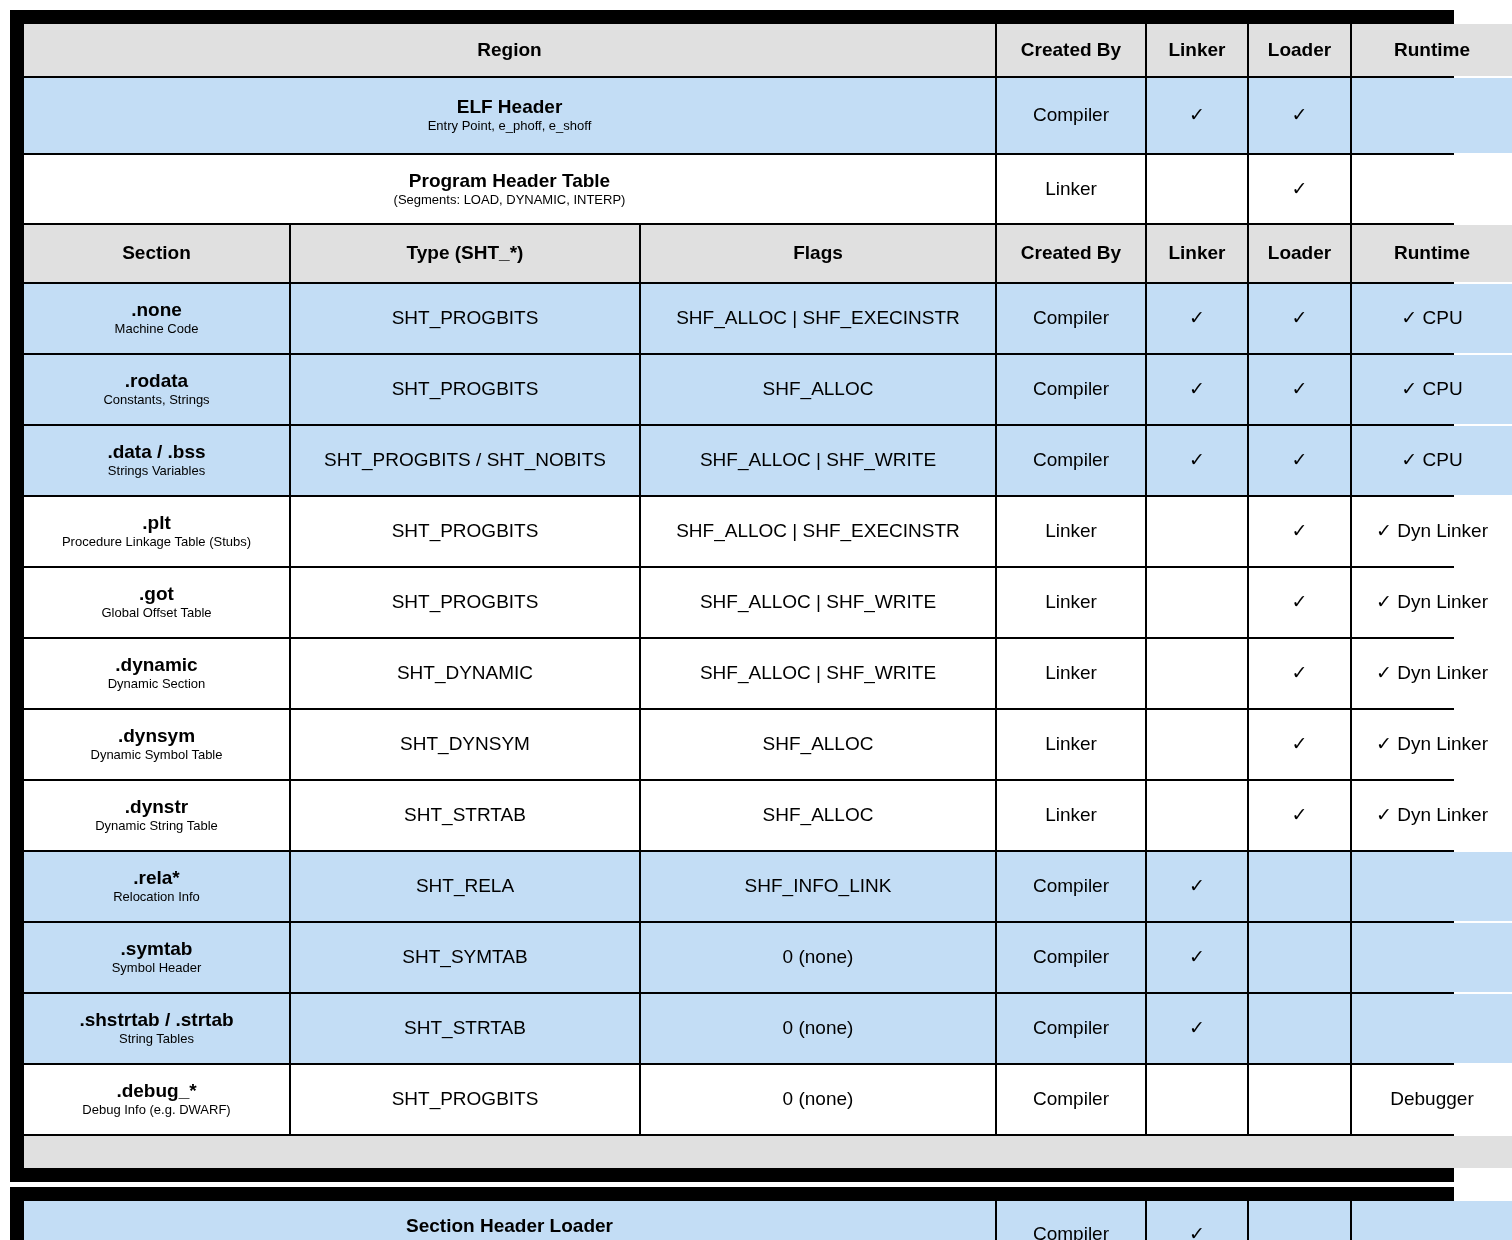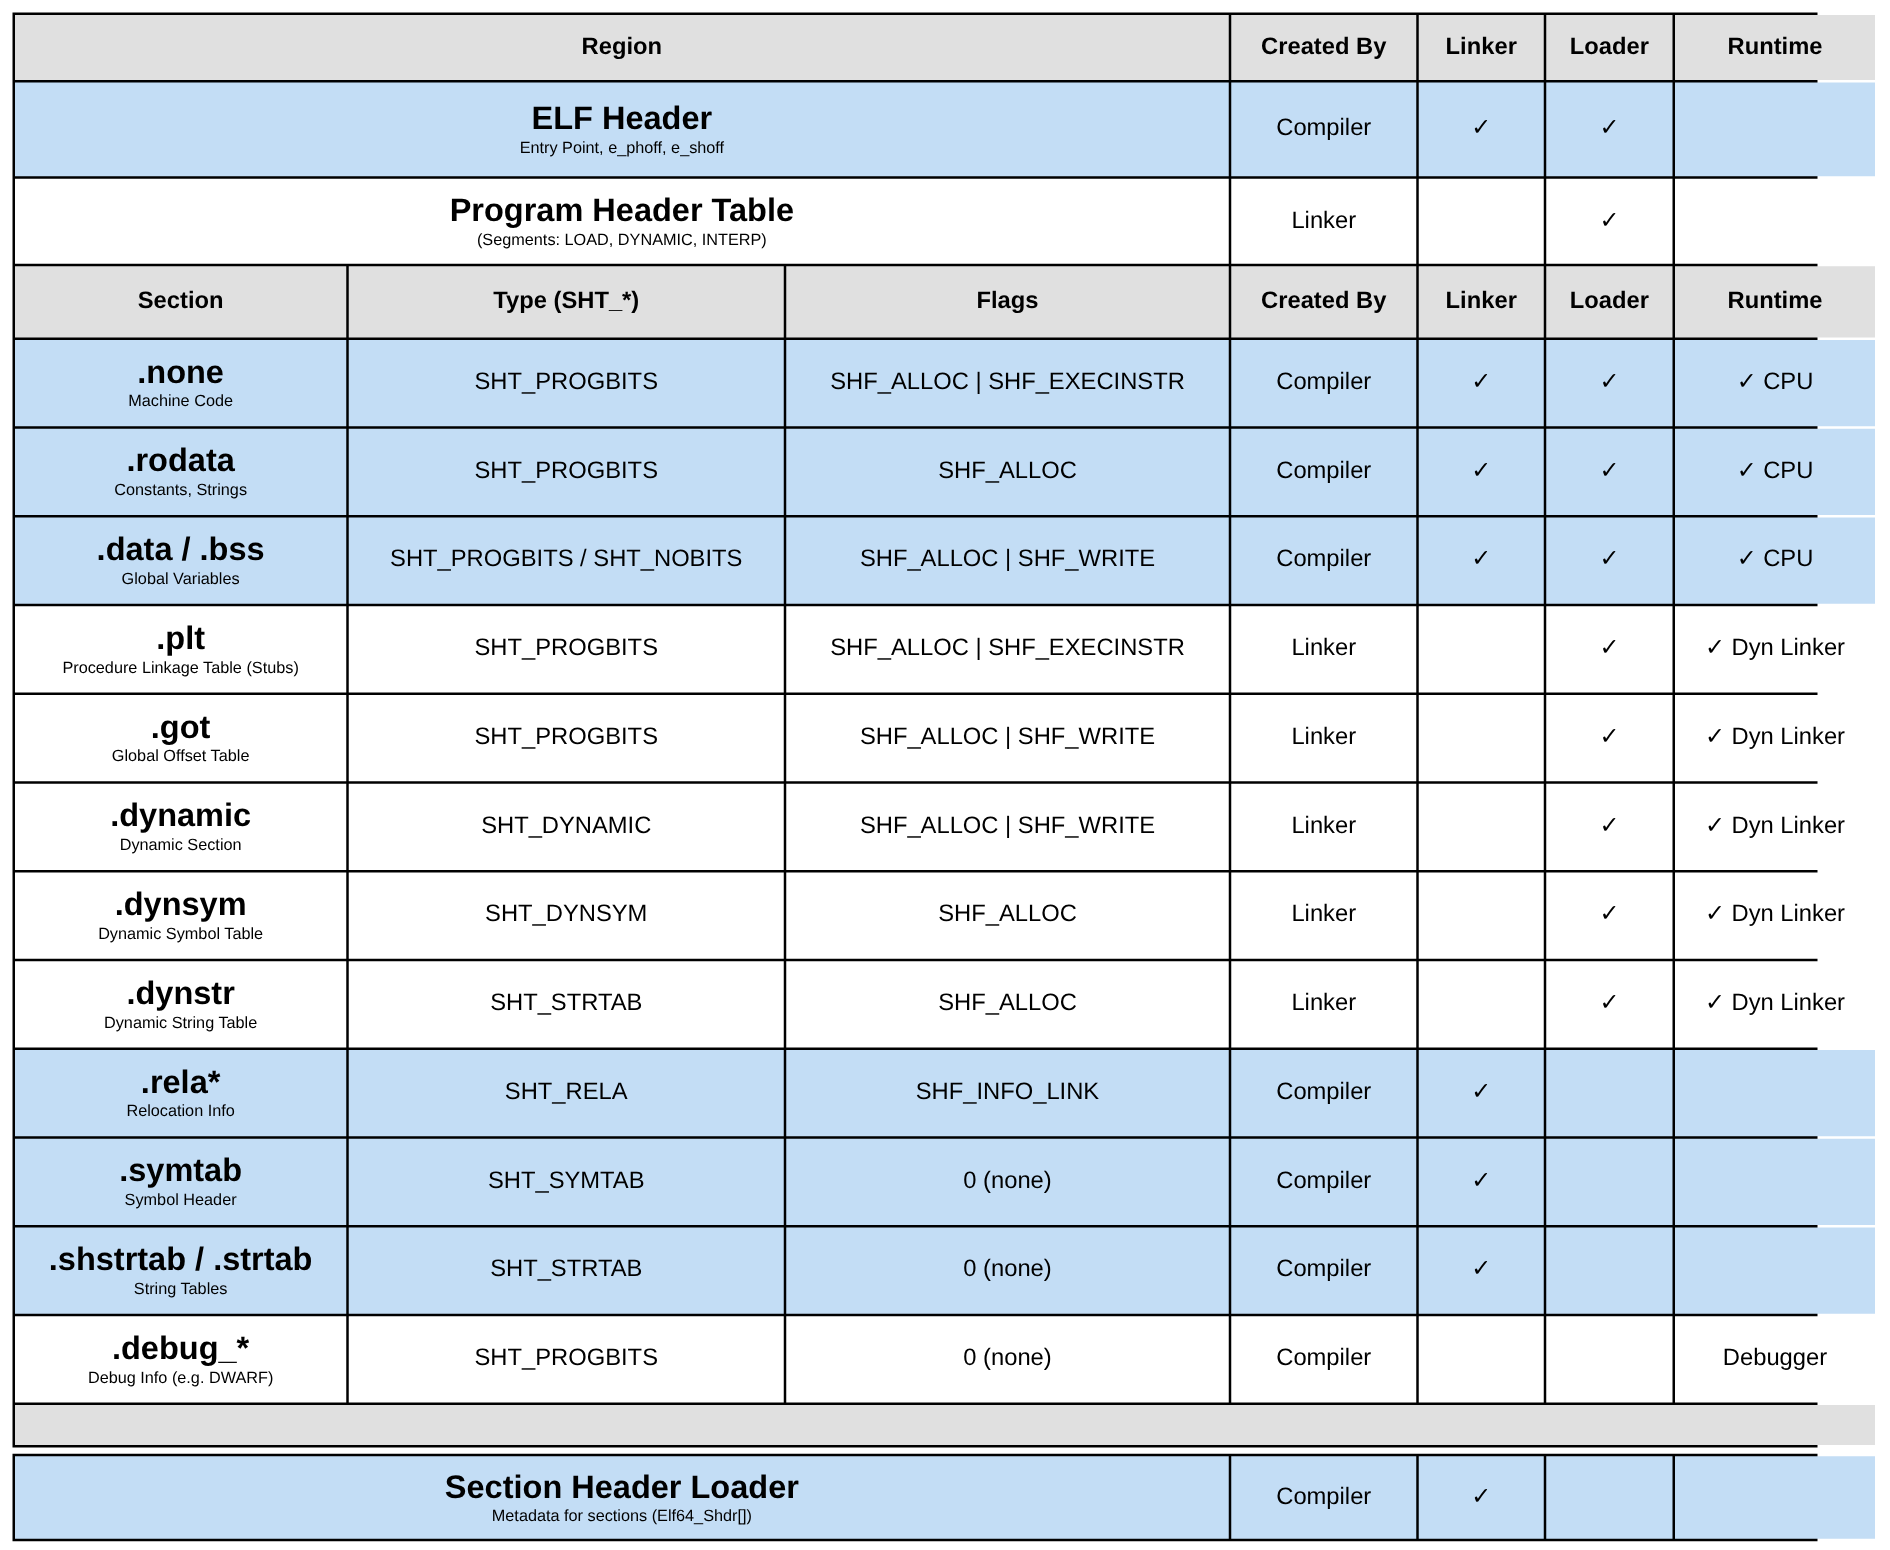--- a/index.html
+++ b/index.html
@@ -3,21 +3,21 @@
 <meta charset="utf-8">
 <style>
   html,body{margin:0;padding:0;background:#ffffff;}
   body{width:1512px;height:1240px;overflow:hidden;}
   .page{padding:10px 0 0 10px;font-family:"Liberation Sans",sans-serif;color:#000;}
   .tbl{
     display:grid;
     grid-template-columns:265px 348px 354px 148px 100px 101px 160px;
     gap:2px;
     background:var(--border,#000);
-    padding:2px;
+    padding:14px;
     width:1444px;
     box-sizing:border-box;
   }
   #grid-main{grid-template-rows:52px 75px 68px 57px repeat(12,69px) 32px;}
   #grid-footer{grid-template-rows:66px;margin-top:5px;}
   .row{display:contents;}
   .cell{
     background:#ffffff;
     display:flex;
     flex-direction:column;
@@ -25,21 +25,21 @@
     justify-content:center;
     text-align:center;
     font-size:19px;
     line-height:1.2;
     overflow:hidden;
   }
   .hdr{background:var(--gray,#e0e0e0);font-weight:bold;}
   .blue{background:var(--blue,#c3ddf5);}
   .spacer{background:var(--gray,#e0e0e0);grid-column:1 / -1;}
   .span3{grid-column:span 3;}
-  .title{font-weight:bold;font-size:26px;line-height:1.15;}
+  .title{font-weight:bold;font-size:19px;line-height:1.15;}
   .subtitle{font-size:13px;line-height:1.25;}
 </style>
 </head>
 <body>
 
 <div class="page">
 
   <div class="tbl" id="grid-main">
 
     <div class="row">
@@ -104,21 +104,21 @@
     <div class="cell blue">SHF_ALLOC</div>
     <div class="cell blue">Compiler</div>
     <div class="cell blue">✓</div>
     <div class="cell blue">✓</div>
     <div class="cell blue">✓ CPU</div>
   </div>
 
   <div class="row">
     <div class="cell blue">
       <div class="title">.data / .bss</div>
-      <div class="subtitle">Global Variables</div>
+      <div class="subtitle">Strings Variables</div>
     </div>
     <div class="cell blue">SHT_PROGBITS / SHT_NOBITS</div>
     <div class="cell blue">SHF_ALLOC | SHF_WRITE</div>
     <div class="cell blue">Compiler</div>
     <div class="cell blue">✓</div>
     <div class="cell blue">✓</div>
     <div class="cell blue">✓ CPU</div>
   </div>
 
   <div class="row">

